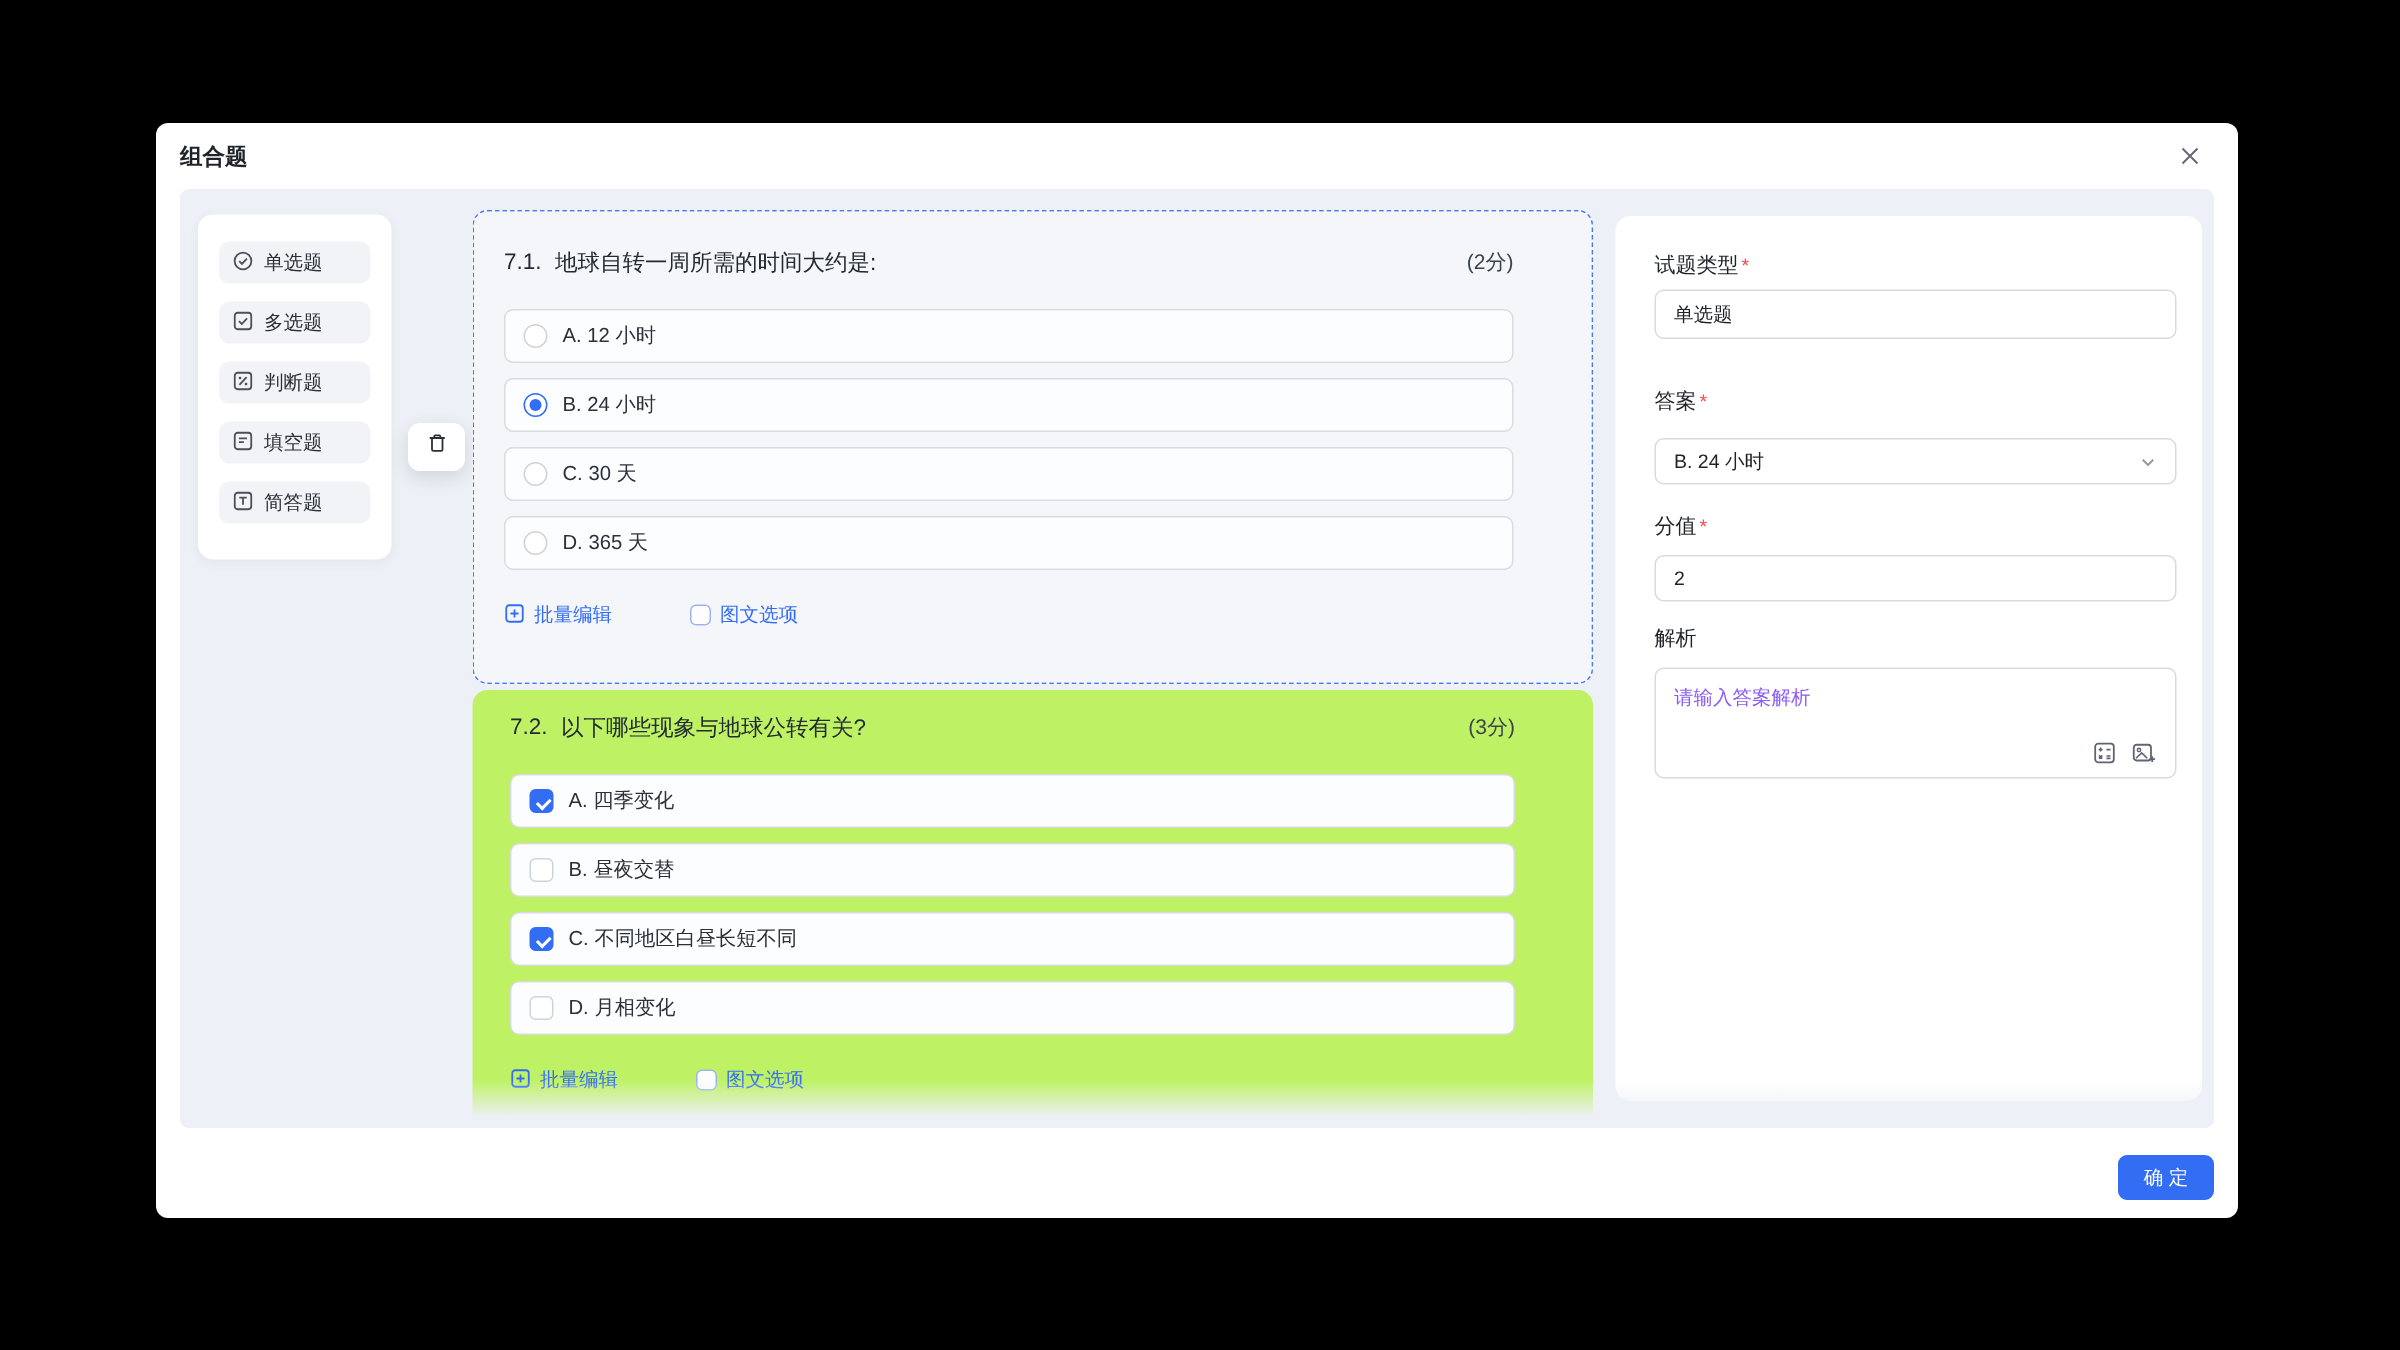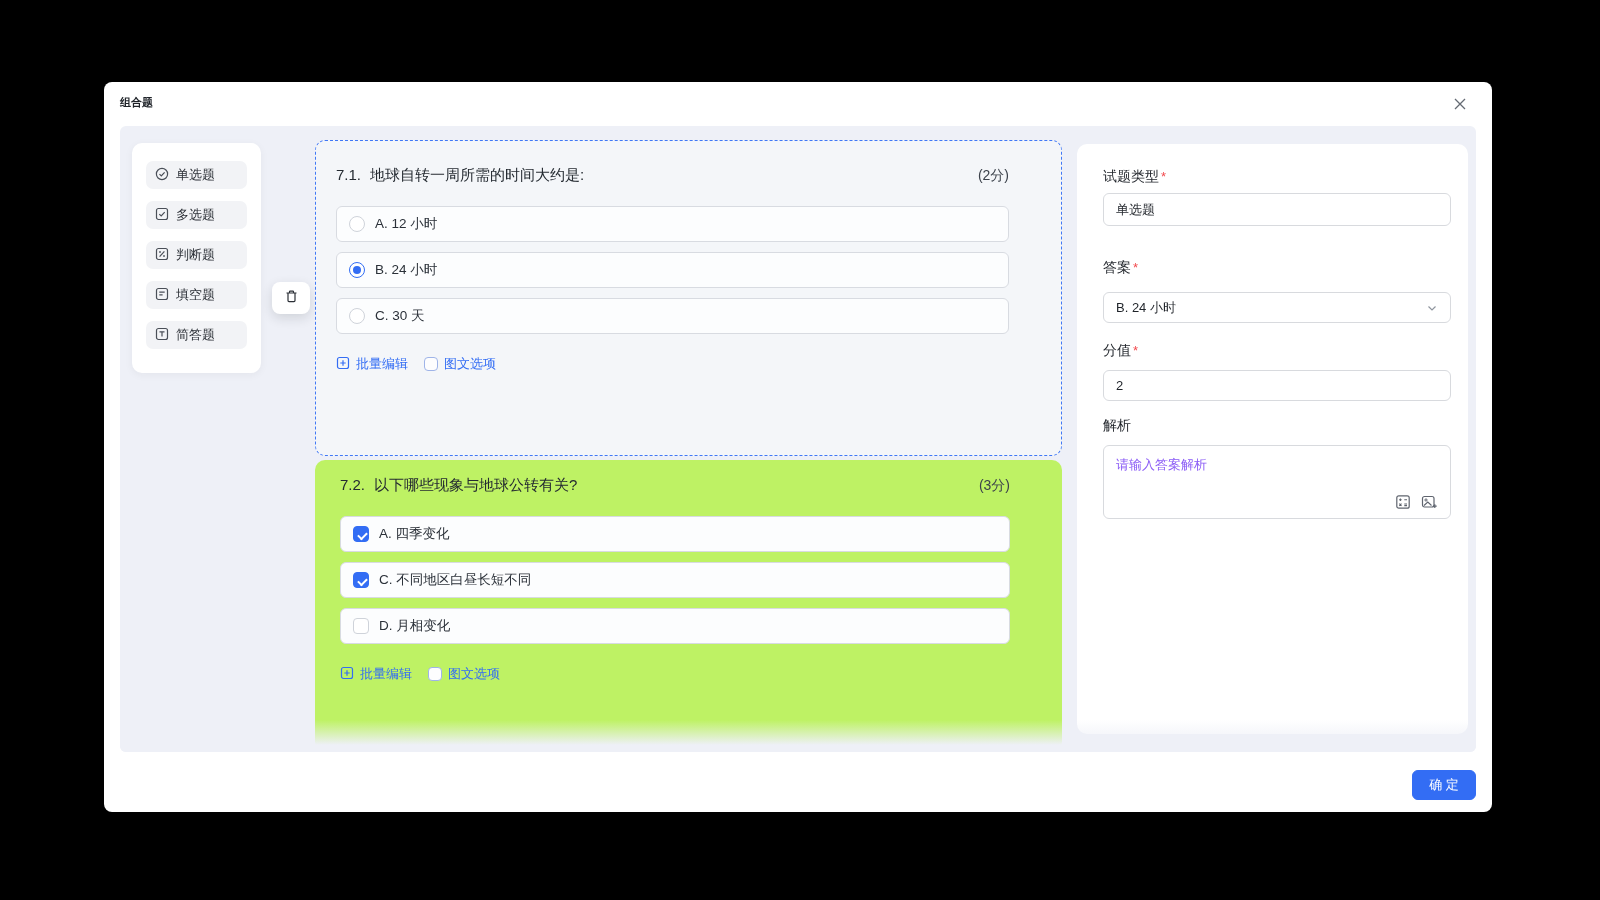--- a/index.html
+++ b/index.html
@@ -1,21 +1,21 @@
 <!DOCTYPE html>
 <html><head>
 <meta charset="utf-8">
 <style>
   html,body{margin:0;padding:0;background:#000;}
   *{box-sizing:border-box;font-family:"Liberation Sans","DejaVu Sans",sans-serif;}
   .stage{position:relative;width:1600px;height:900px;background:#000;overflow:hidden;}
 
   
   .dialog{position:absolute;left:104px;top:82px;width:1388px;height:730px;background:#fff;border-radius:8px;}
-  .dlg-title{position:absolute;left:16px;top:13px;font-size:11px;font-weight:700;color:#1f2329;}
+  .dlg-title{position:absolute;left:16px;top:13px;font-size:15px;font-weight:700;color:#1f2329;}
   .dlg-close{position:absolute;right:20px;top:10px;width:24px;height:24px;display:flex;align-items:center;justify-content:center;color:#646a73;cursor:pointer;}
 
   
   .content{position:absolute;left:16px;top:44px;width:1356px;height:626px;background:#eef0f7;border-radius:6px;overflow:hidden;}
 
   
   .sidebar{position:absolute;left:12px;top:17px;width:129px;height:230px;background:#fff;border-radius:10px;box-shadow:0 2px 8px rgba(31,35,41,.05);padding:18px 14px;display:flex;flex-direction:column;gap:12px;}
   .side-item{height:28px;background:#f2f3f6;border-radius:7px;display:flex;align-items:center;gap:7px;padding:0 9px;font-size:13px;color:#2b2f36;cursor:pointer;}
   .side-item svg{flex:0 0 auto;}
 
@@ -33,21 +33,21 @@
   .opt{height:36px;background:#fcfdfe;border:1px solid #d8dbe1;border-radius:6px;display:flex;align-items:center;gap:10px;padding:0 12px;font-size:13.5px;color:#2b3139;cursor:pointer;text-align:right;}
   
   .radio{width:16px;height:16px;border-radius:50%;background:#fff;border:1px solid #cfd3da;position:relative;flex:0 0 auto;}
   .radio.on{border:1.5px solid #336df4;}
   .radio.on::after{content:"";position:absolute;left:50%;top:50%;width:8px;height:8px;margin:-4px 0 0 -4px;border-radius:50%;background:#336df4;}
   
   .cbox{width:16px;height:16px;border-radius:4px;background:#fff;border:1px solid #cfd3da;position:relative;flex:0 0 auto;}
   .cbox.on{background:#336df4;border-color:#336df4;}
   .cbox.on::after{content:"";position:absolute;left:3.5px;top:4.5px;width:7px;height:4px;border-left:2px solid #fff;border-bottom:2px solid #fff;transform:rotate(-45deg);}
   
-  .q-foot{margin-top:21px;display:flex;gap:16px;align-items:center;}
+  .q-foot{margin-top:21px;display:flex;gap:52px;align-items:center;}
   .q-link{display:flex;gap:6px;align-items:center;font-size:13px;color:#336df4;cursor:pointer;}
   .opt-cb{width:14px;height:14px;border:1px solid #9fb4e8;border-radius:4px;background:#fdfdfe;}
 
   .fade{position:absolute;left:0;bottom:0;width:100%;height:32px;background:linear-gradient(180deg,rgba(238,240,247,0),#eef0f7 78%);pointer-events:none;}
 
   
   .panel{position:absolute;left:957px;top:18px;width:391px;height:590px;background:#fff;border-radius:10px;}
   .f-label{position:absolute;left:26px;font-size:14px;color:#1f2329;}
   .req{display:none;color:#f2494d;margin-left:2px;font-size:13px;}
   .req.on{display:inline;}
@@ -149,20 +149,24 @@
             <span>A. 12 小时</span>
           </div>
           <div class="opt">
             <span class="radio on"></span>
             <span>B. 24 小时</span>
           </div>
           <div class="opt">
             <span class="radio"></span>
             <span>C. 30 天</span>
           </div>
+          <div class="opt">
+            <span class="radio"></span>
+            <span>D. 365 天</span>
+          </div>
         </div>
         <div class="q-foot">
           <div class="q-link">
             <span>
               <svg width="14" height="14" viewBox="0 0 14 14">
                   <rect x="1.5" y="1.5" width="11" height="11" rx="2" fill="none" stroke="#336df4" stroke-width="1.2"></rect>
                   <path d="M7 4.3 V9.7 M4.3 7 H9.7" stroke="#336df4" stroke-width="1.2"></path>
                 </svg>
             </span>
             <span>批量编辑</span>
@@ -181,20 +185,24 @@
             <span>以下哪些现象与地球公转有关?</span>
           </div>
           <div class="q-score">(3分)</div>
         </div>
         <div class="opts">
           <div class="opt">
             <span class="cbox on"></span>
             <span>A. 四季变化</span>
           </div>
           <div class="opt">
+            <span class="cbox"></span>
+            <span>B. 昼夜交替</span>
+          </div>
+          <div class="opt">
             <span class="cbox on"></span>
             <span>C. 不同地区白昼长短不同</span>
           </div>
           <div class="opt">
             <span class="cbox"></span>
             <span>D. 月相变化</span>
           </div>
         </div>
         <div class="q-foot">
           <div class="q-link">

